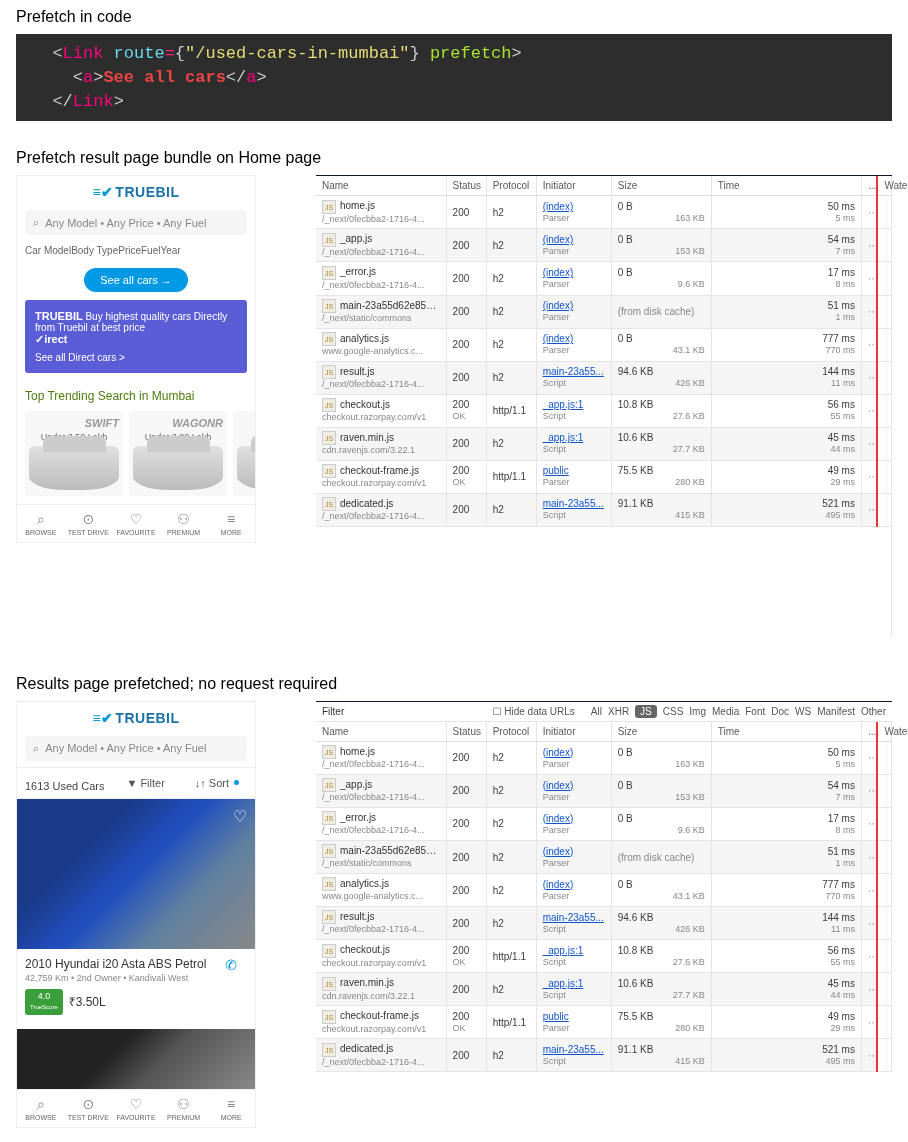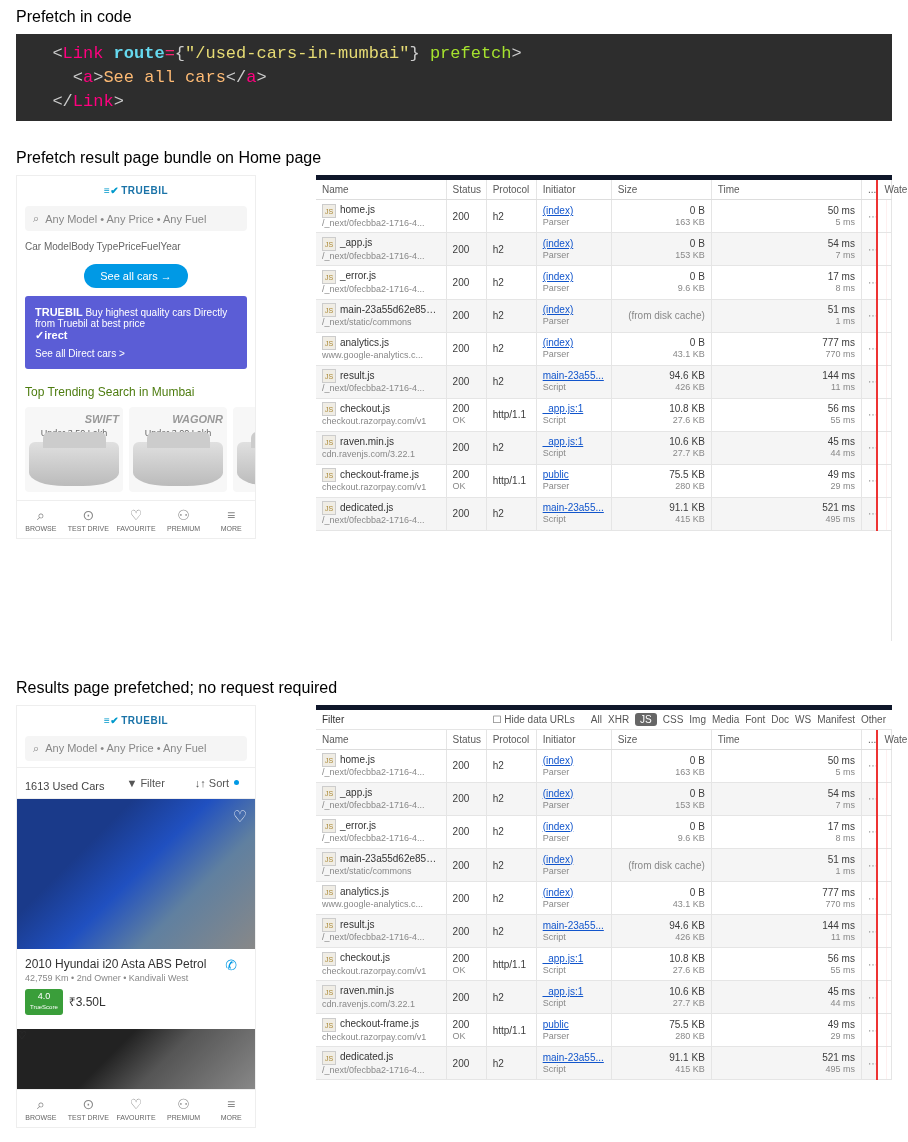--- a/index.html
+++ b/index.html
@@ -1,31 +1,31 @@
 <!DOCTYPE html>
 <html><head>
 <meta charset="utf-8">
 <style>
 * { box-sizing: border-box; margin: 0; padding: 0; }
 body { font-family: -apple-system, BlinkMacSystemFont, "Segoe UI", Arial, sans-serif; font-size: 13px; background: white; width: 908px; }
 .section-title { font-size: 16px; font-weight: 500; padding: 8px 16px; color: #000; }
 .code-block { background: #2d2d2d; color: #ccc; font-family: "Courier New", monospace; font-size: 17px; padding: 8px 16px; margin: 0 16px 20px 16px; line-height: 1.4; }
 .code-line { white-space: pre; }
 .code-tag { color: #ff007f; }
-.code-attr { color: #66d9ef; font-weight: bold; }
+.code-attr { color: #66d9ef; }
 .code-str { color: #e6db74; }
 .code-prop { color: #a6e22e; }
 .code-op { color: #f92672; }
-.code-text { color: #fdba74; }
+.code-text { color: #ef4444; font-weight: bold; }
 .code-punc { color: #ccc; }
 
 .panel-wrap { display: flex; margin: 0 16px 30px 16px; align-items: flex-start; gap: 60px; }
 .mobile-ui { width: 240px; flex-shrink: 0; background: #fff; border: 1px solid #eee; font-size: 11px; color: #333; }
 .mobile-header { padding: 8px 0 4px; text-align: center; }
-.mobile-logo { font-weight: bold; font-size: 10px; color: #1a73a8; letter-spacing: 0.5px; }
+.mobile-logo { font-weight: bold; font-size: 14px; color: #1a73a8; letter-spacing: 0.5px; }
 .mobile-logo .tick { display:inline-block; color:#0099cc; margin-right:2px;}
 .search-bar { margin: 6px 8px; padding: 6px 8px; background: #f5f5f5; border-radius: 4px; color: #888; display: flex; align-items: center; gap: 6px; }
 .filter-row { display: flex; padding: 4px 8px; font-size: 10px; color: #666; }
 .filter-row span { white-space: nowrap; }
 .cta-blue { margin: 8px auto; background: #0099e5; color: #fff; padding: 6px 16px; border-radius: 14px; font-size: 11px; width: fit-content; }
 .direct-box { margin: 8px; background: #5b5dd6; color: #fff; padding: 10px; font-size: 10px; border-radius: 3px; }
 .direct-box .brand { font-weight: bold; font-size: 11px; }
 .direct-box .link { margin-top: 6px; display: block; font-size: 10px; }
 .trending-title { font-size: 12px; font-weight: 400; padding: 8px; color: #4d7c0f; }
 .cards-row { display: flex; gap: 6px; padding: 0 8px 8px 8px; overflow: hidden; }
@@ -45,34 +45,34 @@
 .listing-photo { height:150px; background: linear-gradient(135deg,#1a3a8a 30%,#2050c0 50%,#6080a0 70%,#888 100%); position:relative;}
 .listing-photo .heart { position:absolute; right:8px; top:8px; color:rgba(255,255,255,0.9); font-size:16px;}
 .listing-title { font-size:12px; font-weight:500; padding:8px 8px 2px; color:#333;}
 .listing-sub { font-size:9px; color:#888; padding:0 8px;}
 .phone-icon { float:right; margin-right:10px; color:#0099e5; font-size:14px;}
 .score-row { display:flex; align-items:center; gap:6px; padding:6px 8px;}
 .score-badge { background:#3a9e3a; color:#fff; font-size:9px; padding:3px 5px; border-radius:3px; text-align:center; line-height:1.1;}
 .listing-price { font-size:12px; color:#333;}
 .listing-photo2 { height:60px; background: linear-gradient(135deg,#222 40%,#555 60%,#888 100%); position:relative; margin-top:8px;}
 
-.devtools { flex: 1; font-size: 11px; color: #3c3c3c; border-top:5px solid #0f172a; }
+.devtools { flex: 1; font-size: 11px; color: #3c3c3c; border-top:1px solid #0f172a; }
 .dev-filter-row { display:flex; gap:10px; padding:4px 6px; font-size:10px; color:#555; align-items:center; border-bottom:1px solid #e5e5e5; white-space:nowrap; overflow:hidden;}
 .dev-filter-row .flabel { color:#333; }
 .dev-filter-row .active { background:#666; color:#fff; padding:1px 5px; border-radius:3px; }
 .dev-table { width: 100%; border-collapse: collapse; table-layout: fixed; }
 .dev-table th { text-align: left; font-weight: 400; font-size: 10px; color: #5a5a5a; padding: 4px 6px; border-bottom: 1px solid #ddd; border-right:1px solid #e5e5e5; background:#fff;}
 .dev-table td { padding: 3px 6px; border-bottom: 1px solid #e5e5e5; border-right:1px solid #e5e5e5; vertical-align: middle; overflow: hidden; white-space: nowrap; text-overflow: ellipsis; font-size:10px; line-height:1.3;}
 .dev-table tr.odd { background: #f5f5f5; }
 .dev-table .file-icon { display:inline-block; width:14px; height:14px; background:#f0ede5; border:1px solid #ccc; margin-right:4px; vertical-align:middle; font-size:7px; text-align:center; color:#aa8833; line-height:13px;}
 .dev-table .fname { color: #333; }
 .dev-table .fpath { color: #888; font-size: 9px; display:block;}
 .dev-table .initiator { color: #1155cc; text-decoration: underline; }
 .dev-table .initiator-sub { color: #888; font-size:9px; display:block;}
-.dev-table .size-main { text-align:right; display:block; }
+.dev-table .size-main { text-align:left; display:block; }
 .dev-table .size-sub { text-align:right; color:#888; font-size:9px; display:block;}
 .dev-table .time-main { text-align:right; display:block; }
 .dev-table .time-sub { text-align:right; color:#888; font-size:9px; display:block;}
 .col-name { width: 130px; }
 .col-status { width: 40px; }
 .col-proto { width: 50px; }
 .col-init { width: 75px; }
 .col-size { width: 100px; text-align:right;}
 .col-time { width: 150px; text-align:right;}
 .col-dots { width:16px; text-align:center; color:#888;}

